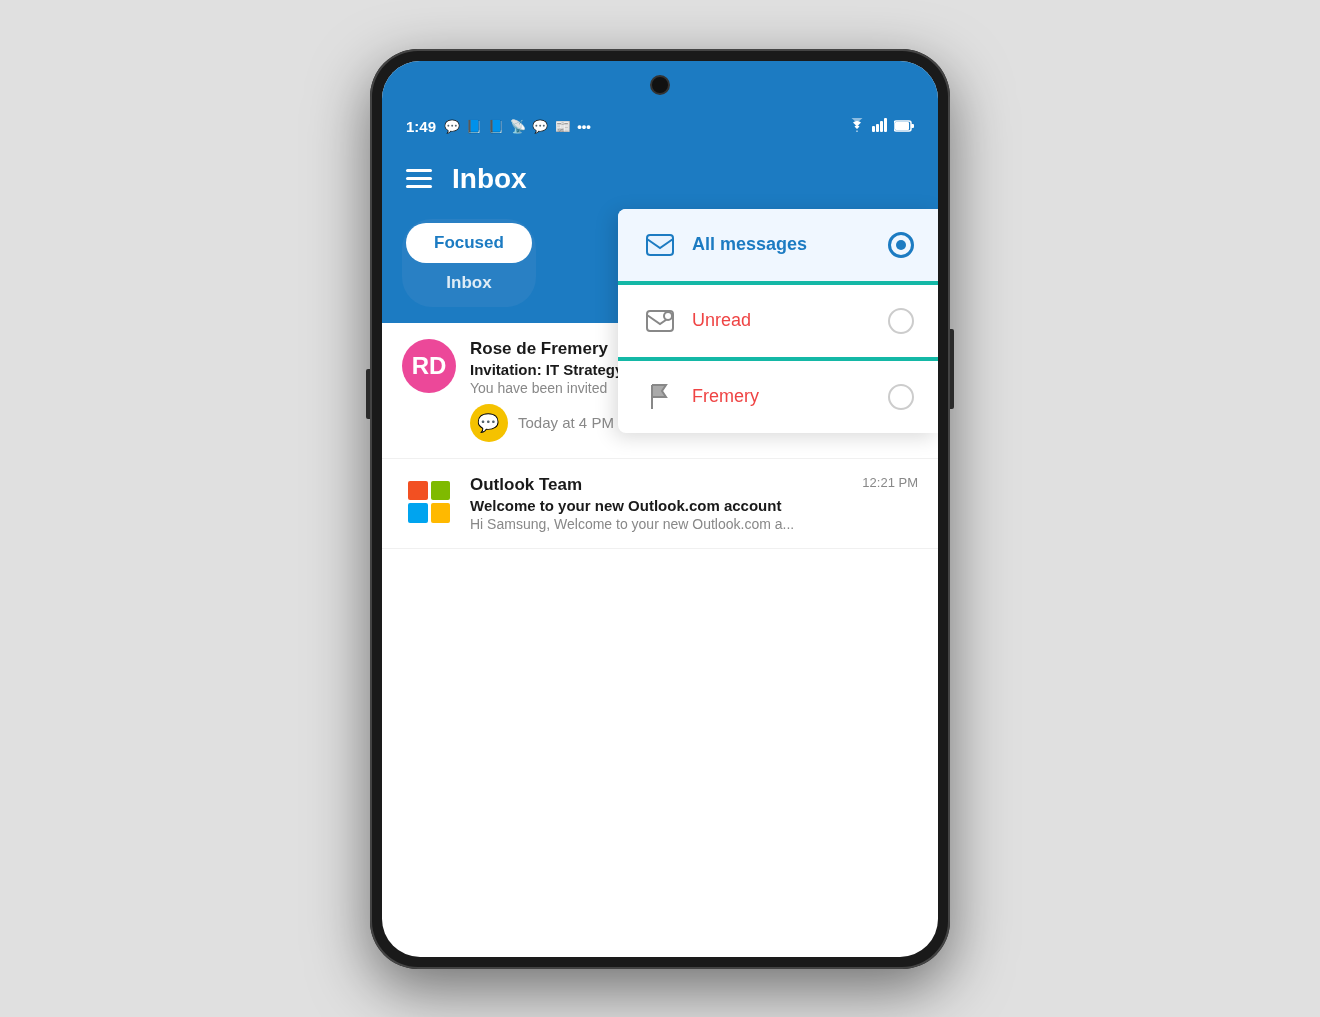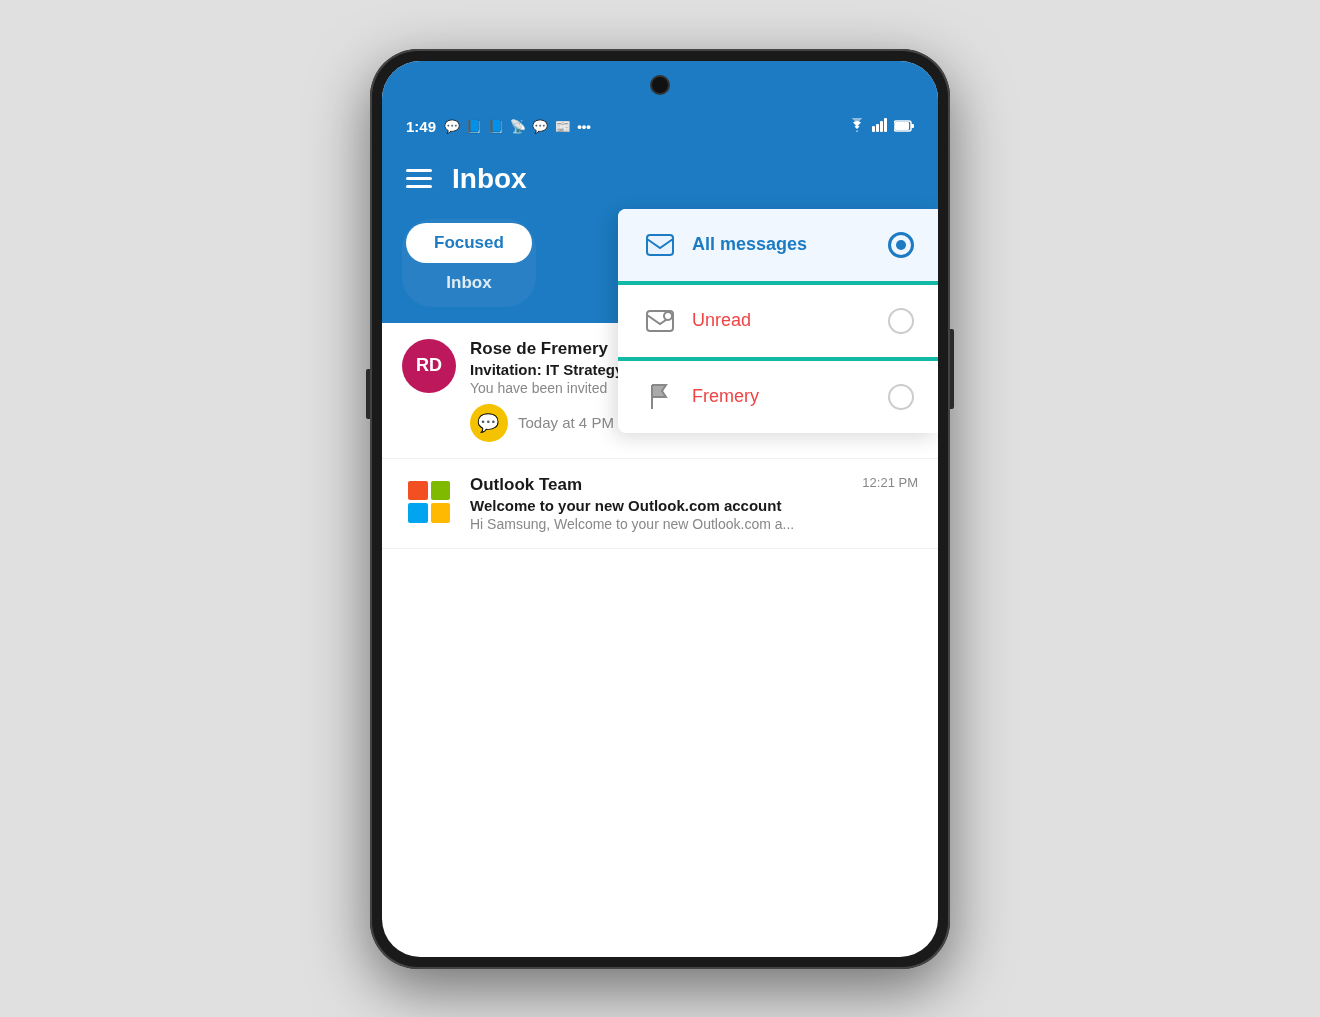--- a/index.html
+++ b/index.html
@@ -156,23 +156,23 @@
       padding: 16px 20px;
       border-bottom: 1px solid #f0f0f0;
       gap: 14px;
       position: relative;
     }
 
     .avatar-circle {
       width: 54px;
       height: 54px;
       border-radius: 50%;
-      background: #be185d;
-      color: white;
-      font-size: 18px;
+      background: #ec4899;
+      color: white;
+      font-size: 24px;
       font-weight: 700;
       display: flex;
       align-items: center;
       justify-content: center;
       flex-shrink: 0;
     }
 
     .email-content {
       flex: 1;
       min-width: 0;

